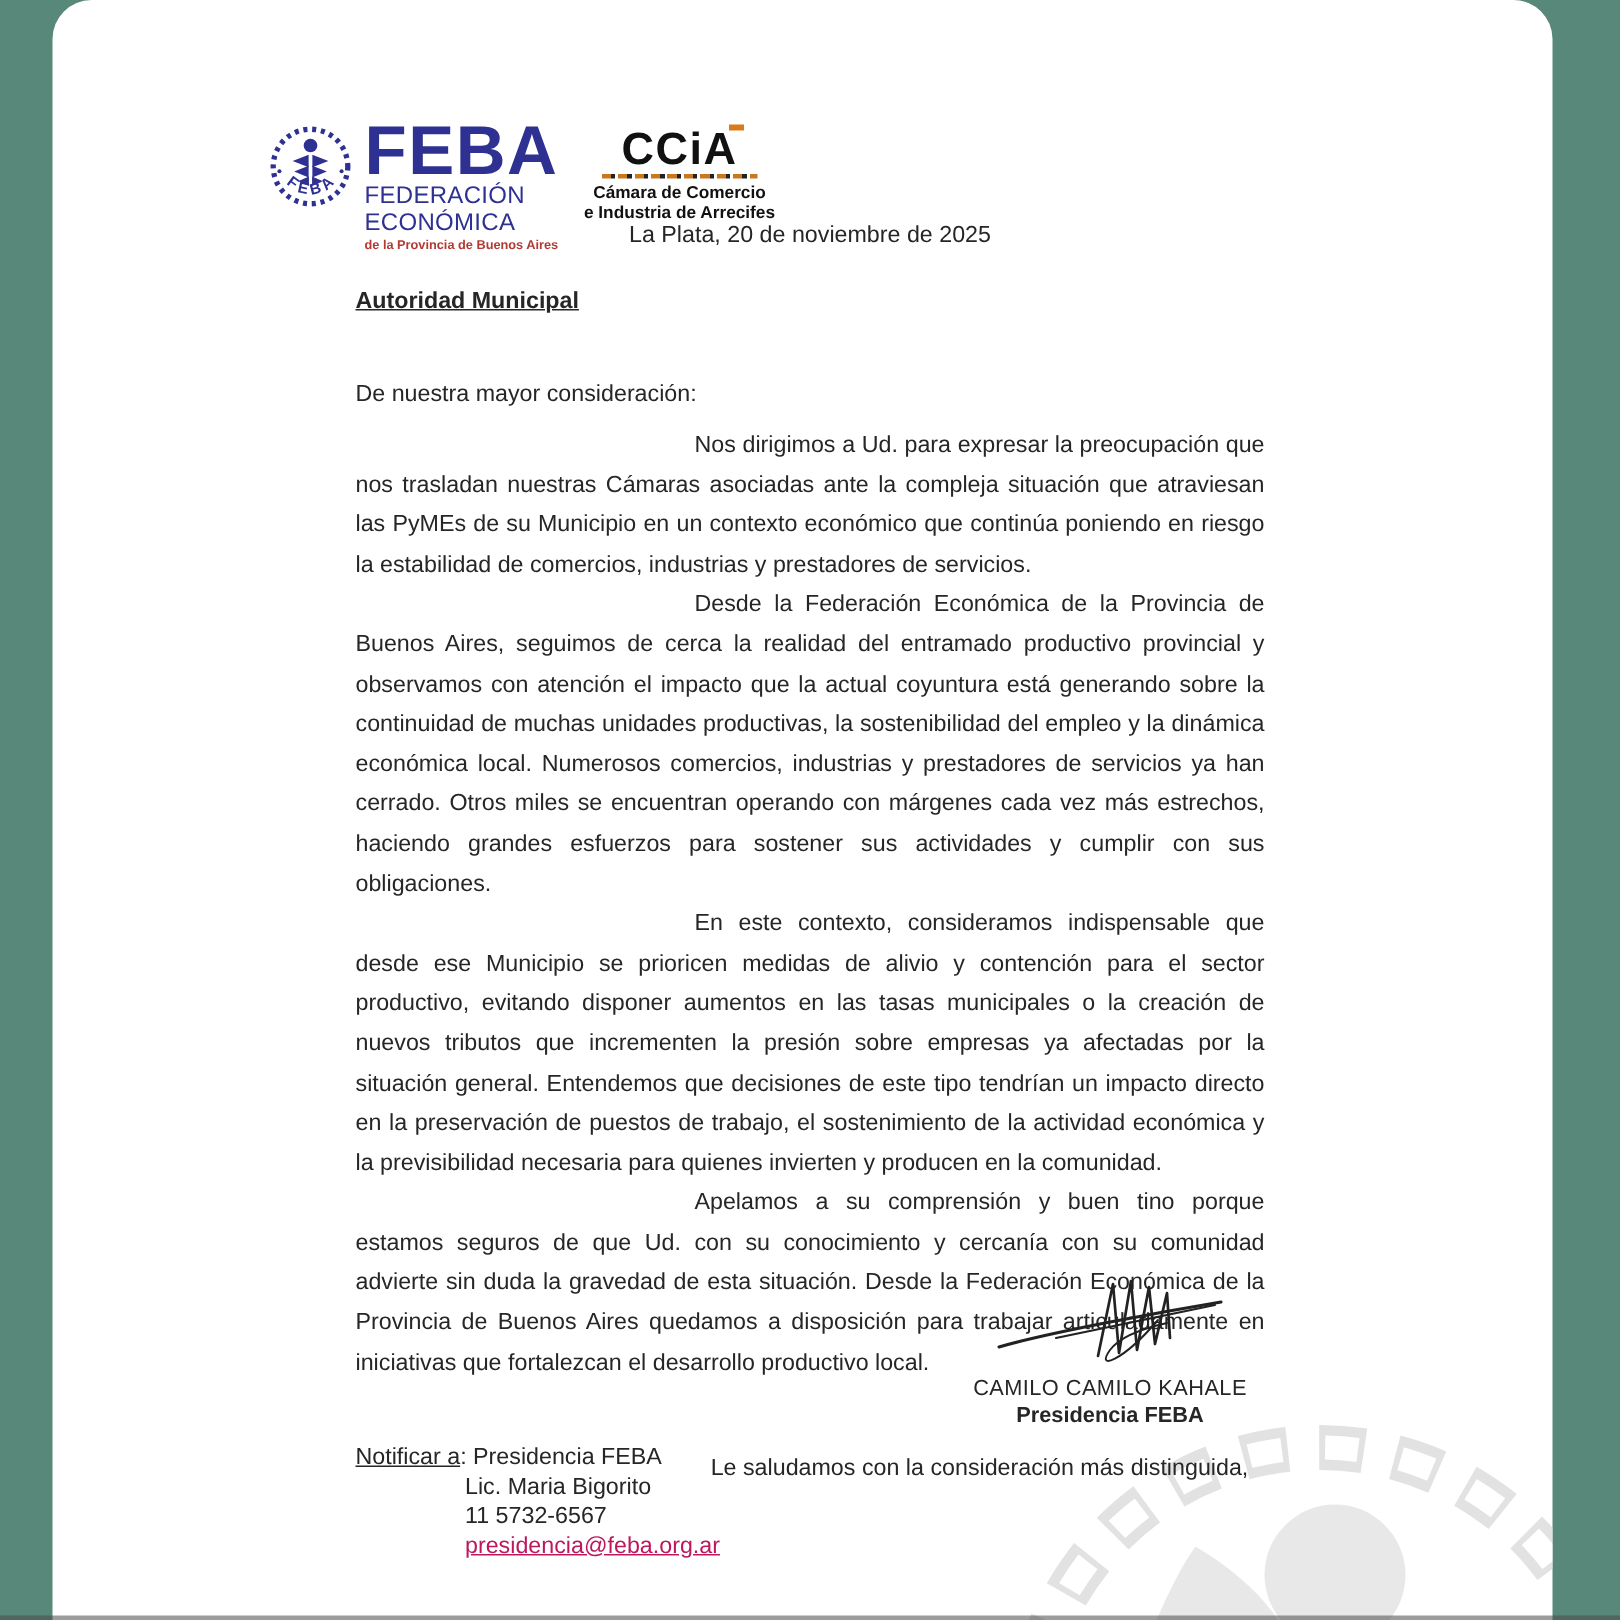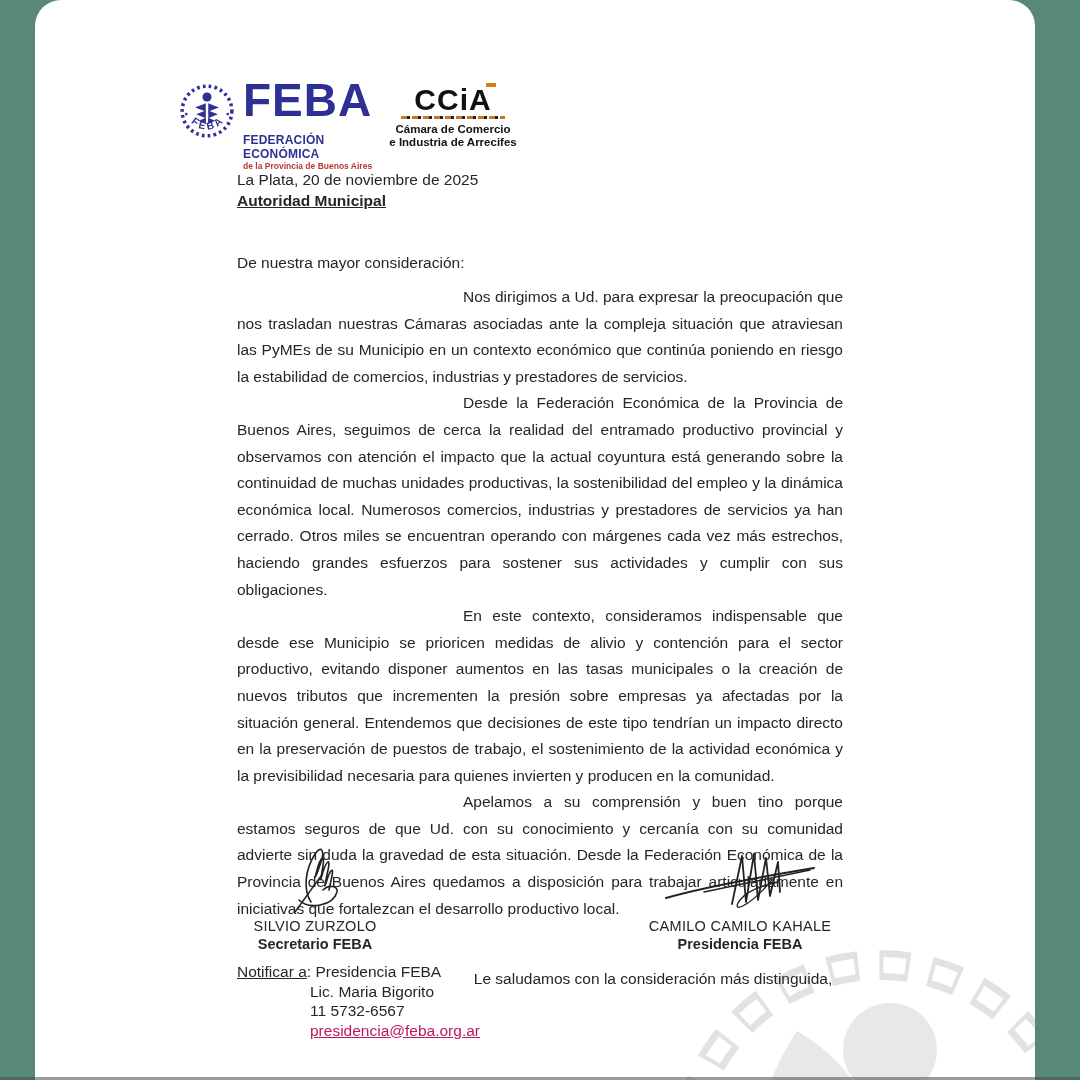--- a/index.html
+++ b/index.html
@@ -7,32 +7,32 @@
           font-family:"Liberation Sans","DejaVu Sans",sans-serif;color:#262626;}
   .paper{position:absolute;left:35px;top:0;width:1000px;height:1080px;background:#ffffff;
          border-radius:26px 26px 0 0;overflow:hidden;}
   .bottom-edge{position:absolute;left:0;bottom:0;width:1080px;height:3px;background:#4a4a4a;opacity:.55;}
 
   
   .hdr{position:absolute;left:0;top:0;width:1000px;height:160px;}
   .feba-emblem{position:absolute;left:143px;top:82px;width:58px;height:58px;}
   .feba-word{position:absolute;left:208px;top:78px;width:160px;}
   .feba-word .mark{font-size:46px;font-weight:800;color:#2e3192;letter-spacing:1px;line-height:44px;}
-  .feba-word .sub1{font-size:12px;font-weight:700;color:#2e3192;letter-spacing:.2px;margin-top:11px;}
+  .feba-word .sub1{font-size:16px;font-weight:400;color:#2e3192;letter-spacing:.2px;margin-top:0;}
   .feba-word .sub2{font-size:8.5px;font-weight:700;color:#b23a34;}
   .ccia{position:absolute;left:348px;top:86px;width:140px;text-align:center;color:#111;}
   .ccia .mark{font-size:30px;font-weight:800;line-height:28px;letter-spacing:1px;position:relative;display:inline-block;}
   .ccia .mark .tick{position:absolute;right:-4px;top:-3px;width:10px;height:4px;background:#d97b16;}
   .ccia .bar{width:104px;height:3px;margin:2px auto 4px auto;
              background:repeating-linear-gradient(90deg,#c87820 0 6px,#222 6px 9px,#ffffff 9px 11px);}
   .ccia .nm{font-size:11.5px;font-weight:700;line-height:13px;}
 
   
   .content{position:absolute;left:202px;top:0;width:606px;font-size:15.5px;}
-  .dateline{position:absolute;left:0;top:171px;width:606px;text-align:left;}
+  .dateline{position:absolute;left:0;top:148px;width:606px;text-align:center;}
   .recipient{position:absolute;left:0;top:192px;font-weight:700;text-decoration:underline;}
   .salutation{position:absolute;left:0;top:254px;}
   .bodytext{position:absolute;left:0;top:284px;width:606px;line-height:26.6px;}
   .bodytext p{margin:0;text-align:justify;text-indent:226px;}
   .bodytext p.closing{text-align:center;margin-top:44px;}
 
   
   .sig{position:absolute;text-align:center;}
   .sig-left{left:195px;top:842px;width:170px;}
   .sig-right{left:600px;top:842px;width:210px;}
@@ -105,31 +105,20 @@
       <div class="salutation">De nuestra mayor consideración:</div>
       <div class="bodytext">
         <p>Nos dirigimos a Ud. para expresar la preocupación que nos trasladan nuestras Cámaras asociadas ante la compleja situación que atraviesan las PyMEs de su Municipio en un contexto económico que continúa poniendo en riesgo la estabilidad de comercios, industrias y prestadores de servicios.</p>
         <p>Desde la Federación Económica de la Provincia de Buenos Aires, seguimos de cerca la realidad del entramado productivo provincial y observamos con atención el impacto que la actual coyuntura está generando sobre la continuidad de muchas unidades productivas, la sostenibilidad del empleo y la dinámica económica local. Numerosos comercios, industrias y prestadores de servicios ya han cerrado. Otros miles se encuentran operando con márgenes cada vez más estrechos, haciendo grandes esfuerzos para sostener sus actividades y cumplir con sus obligaciones.</p>
         <p>En este contexto, consideramos indispensable que desde ese Municipio se prioricen medidas de alivio y contención para el sector productivo, evitando disponer aumentos en las tasas municipales o la creación de nuevos tributos que incrementen la presión sobre empresas ya afectadas por la situación general. Entendemos que decisiones de este tipo tendrían un impacto directo en la preservación de puestos de trabajo, el sostenimiento de la actividad económica y la previsibilidad necesaria para quienes invierten y producen en la comunidad.</p>
         <p>Apelamos a su comprensión y buen tino porque estamos seguros de que Ud. con su conocimiento y cercanía con su comunidad advierte sin duda la gravedad de esta situación. Desde la Federación Económica de la Provincia de Buenos Aires quedamos a disposición para trabajar articuladamente en iniciativas que fortalezcan el desarrollo productivo local.</p>
         <p class="closing">Le saludamos con la consideración más distinguida,</p>
       </div>
     </div>
 
-    <div class="sig sig-left">
-      <div class="scribble">
-        <svg width="80" height="72" viewBox="0 0 80 72">
-          <path d="M36,60 C28,48 30,28 40,12 C46,3 50,8 46,20 C42,32 38,42 42,28 C45,16 50,10 48,24 C46,36 44,44 48,30 C51,20 56,14 53,28 C50,42 48,50 52,38 C55,28 59,24 57,34 L54,48" fill="none" stroke="#222" stroke-width="1.6" stroke-linecap="round"></path>
-          <path d="M24,58 C34,68 58,64 62,50 C63,44 54,42 48,48" fill="none" stroke="#222" stroke-width="1.6" stroke-linecap="round"></path>
-          <path d="M46,34 L20,70" fill="none" stroke="#222" stroke-width="1.4" stroke-linecap="round"></path>
-        </svg>
-      </div>
-      <div class="nm">SILVIO ZURZOLO</div>
-      <div class="role">Secretario FEBA</div>
-    </div>
 
     <div class="sig sig-right">
       <div class="scribble">
         <svg width="160" height="66" viewBox="0 0 160 66">
           <path d="M6,50 C40,40 118,26 154,20" fill="none" stroke="#222" stroke-width="2" stroke-linecap="round"></path>
           <path d="M44,44 L150,22" fill="none" stroke="#222" stroke-width="1.4" stroke-linecap="round"></path>
           <path d="M72,56 L82,8 L86,54 L94,6 L98,52 L106,10 L110,48 L118,14 L120,44" fill="none" stroke="#222" stroke-width="1.8" stroke-linecap="round" stroke-linejoin="round"></path>
           <path d="M112,32 C88,60 70,66 80,52 C86,44 100,38 118,34" fill="none" stroke="#222" stroke-width="1.3" stroke-linecap="round"></path>
         </svg>
       </div>

